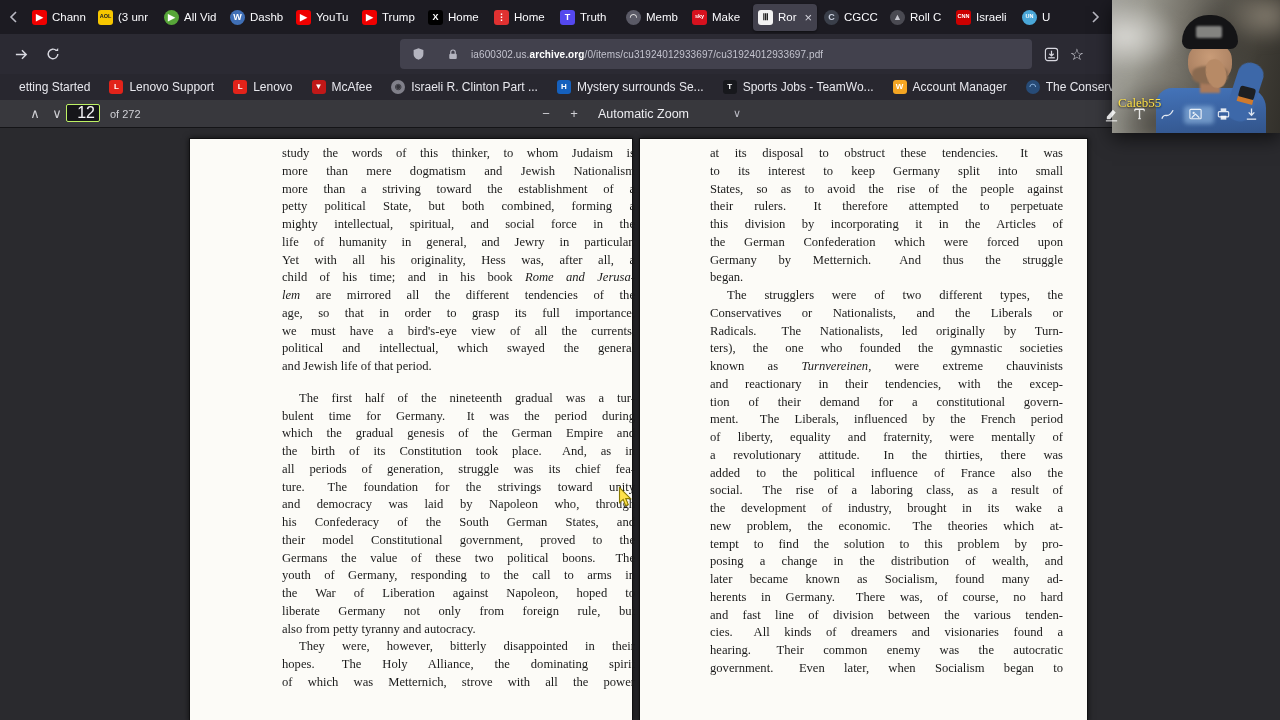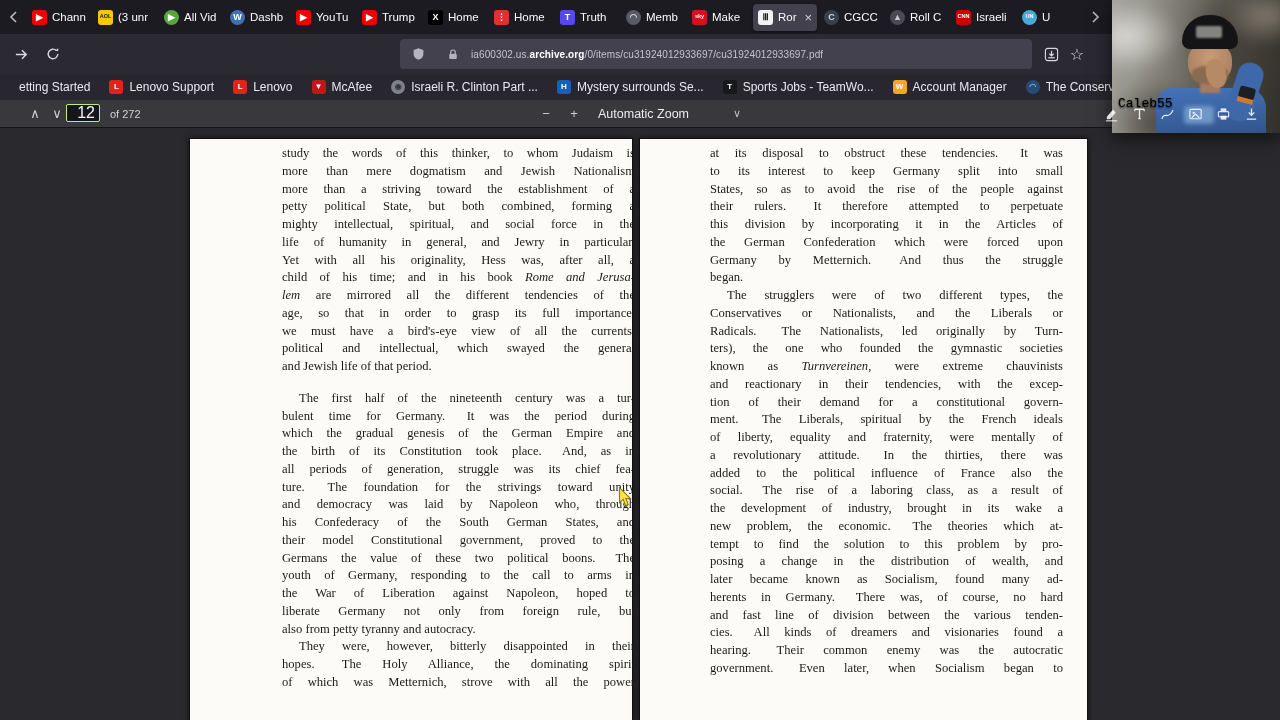--- a/index.html
+++ b/index.html
@@ -84,22 +84,22 @@
         border-radius:42% 42% 46% 46%;filter:blur(.6px);}
   .beard{left:80px;top:66px;width:36px;height:18px;background:#8a6a50;border-radius:40%;filter:blur(1.2px);}
   .hand{left:94px;top:59px;width:20px;height:29px;background:#b78a66;border-radius:46%;transform:rotate(-14deg);filter:blur(.7px);}
   .neck{left:88px;top:79px;width:20px;height:14px;background:#a87a5c;filter:blur(1px);}
   .torso{left:44px;top:88px;width:110px;height:46px;background:linear-gradient(175deg,#4474ba 0%,#3a62a0 55%,#32548a 100%);
          border-radius:16px 20px 0 0;filter:blur(.4px);}
   .shirt-mark{left:72px;top:106px;width:30px;height:18px;background:rgba(165,205,242,.5);border-radius:4px;filter:blur(2px);}
   .arm{left:120px;top:62px;width:26px;height:60px;background:#3d68a9;border-radius:12px;transform:rotate(18deg);filter:blur(.6px);}
   .watch{left:127px;top:87px;width:16px;height:12px;background:#1d1f22;border-radius:3px;transform:rotate(15deg);}
   .band{left:125px;top:98px;width:16px;height:5px;background:#cf7a2d;transform:rotate(15deg);filter:blur(.4px);}
-  .cam-label{position:absolute;left:6px;bottom:22px;color:#000000;font-size:13px;z-index:61;
-             text-shadow:0 1px 2px rgba(0,0,0,.85);font-family:Liberation Mono, monospace;}
+  .cam-label{position:absolute;left:6px;bottom:22px;color:#fde047;font-size:13px;z-index:61;
+             text-shadow:0 1px 2px rgba(0,0,0,.85);font-family:Liberation Serif, serif;}
 
   .cursor{position:absolute;left:618px;top:486px;z-index:70;}
 </style>
 </head>
 <body>
 
 <div class="screen">
 
   <div class="tabbar">
     <div class="tab-scroll">
@@ -286,21 +286,21 @@
             <div class="line">life of humanity in general, and Jewry in particular.</div>
             <div class="line">Yet with all his originality, Hess was, after all, a</div>
             <div class="line">child of his time; and in his book <i>Rome and Jerusa-</i></div>
             <div class="line"><i>lem</i> are mirrored all the different tendencies of the</div>
             <div class="line">age, so that in order to grasp its full importance,</div>
             <div class="line">we must have a bird's-eye view of all the currents,</div>
             <div class="line">political and intellectual, which swayed the general</div>
             <div class="line last">and Jewish life of that period.</div>
           </div>
           <div class="para">
-            <div class="line indent">The first half of the nineteenth century was a tur-</div>
+            <div class="line indent">The first half of the nineteenth gradual was a tur-</div>
             <div class="line">bulent time for Germany.  It was the period during</div>
             <div class="line">which the gradual genesis of the German Empire and</div>
             <div class="line">the birth of its Constitution took place.  And, as in</div>
             <div class="line">all periods of generation, struggle was its chief fea-</div>
             <div class="line">ture.  The foundation for the strivings toward unity</div>
             <div class="line">and democracy was laid by Napoleon who, through</div>
             <div class="line">his Confederacy of the South German States, and</div>
             <div class="line">their model Constitutional government, proved to the</div>
             <div class="line">Germans the value of these two political boons.  The</div>
             <div class="line">youth of Germany, responding to the call to arms in</div>
@@ -328,21 +328,21 @@
             <div class="line last">began.</div>
           </div>
           <div class="para">
             <div class="line indent">The strugglers were of two different types, the</div>
             <div class="line">Conservatives or Nationalists, and the Liberals or</div>
             <div class="line">Radicals.  The Nationalists, led originally by Turn-</div>
             <div class="line">ters), the one who founded the gymnastic societies</div>
             <div class="line">known as <i>Turnvereinen</i>, were extreme chauvinists</div>
             <div class="line">and reactionary in their tendencies, with the excep-</div>
             <div class="line">tion of their demand for a constitutional govern-</div>
-            <div class="line">ment.  The Liberals, spiritual by the French ideals</div>
+            <div class="line">ment.  The Liberals, influenced by the French period</div>
             <div class="line">of liberty, equality and fraternity, were mentally of</div>
             <div class="line">a revolutionary attitude.  In the thirties, there was</div>
             <div class="line">added to the political influence of France also the</div>
             <div class="line">social.  The rise of a laboring class, as a result of</div>
             <div class="line">the development of industry, brought in its wake a</div>
             <div class="line">new problem, the economic.  The theories which at-</div>
             <div class="line">tempt to find the solution to this problem by pro-</div>
             <div class="line">posing a change in the distribution of wealth, and</div>
             <div class="line">later became known as Socialism, found many ad-</div>
             <div class="line">herents in Germany.  There was, of course, no hard</div>

